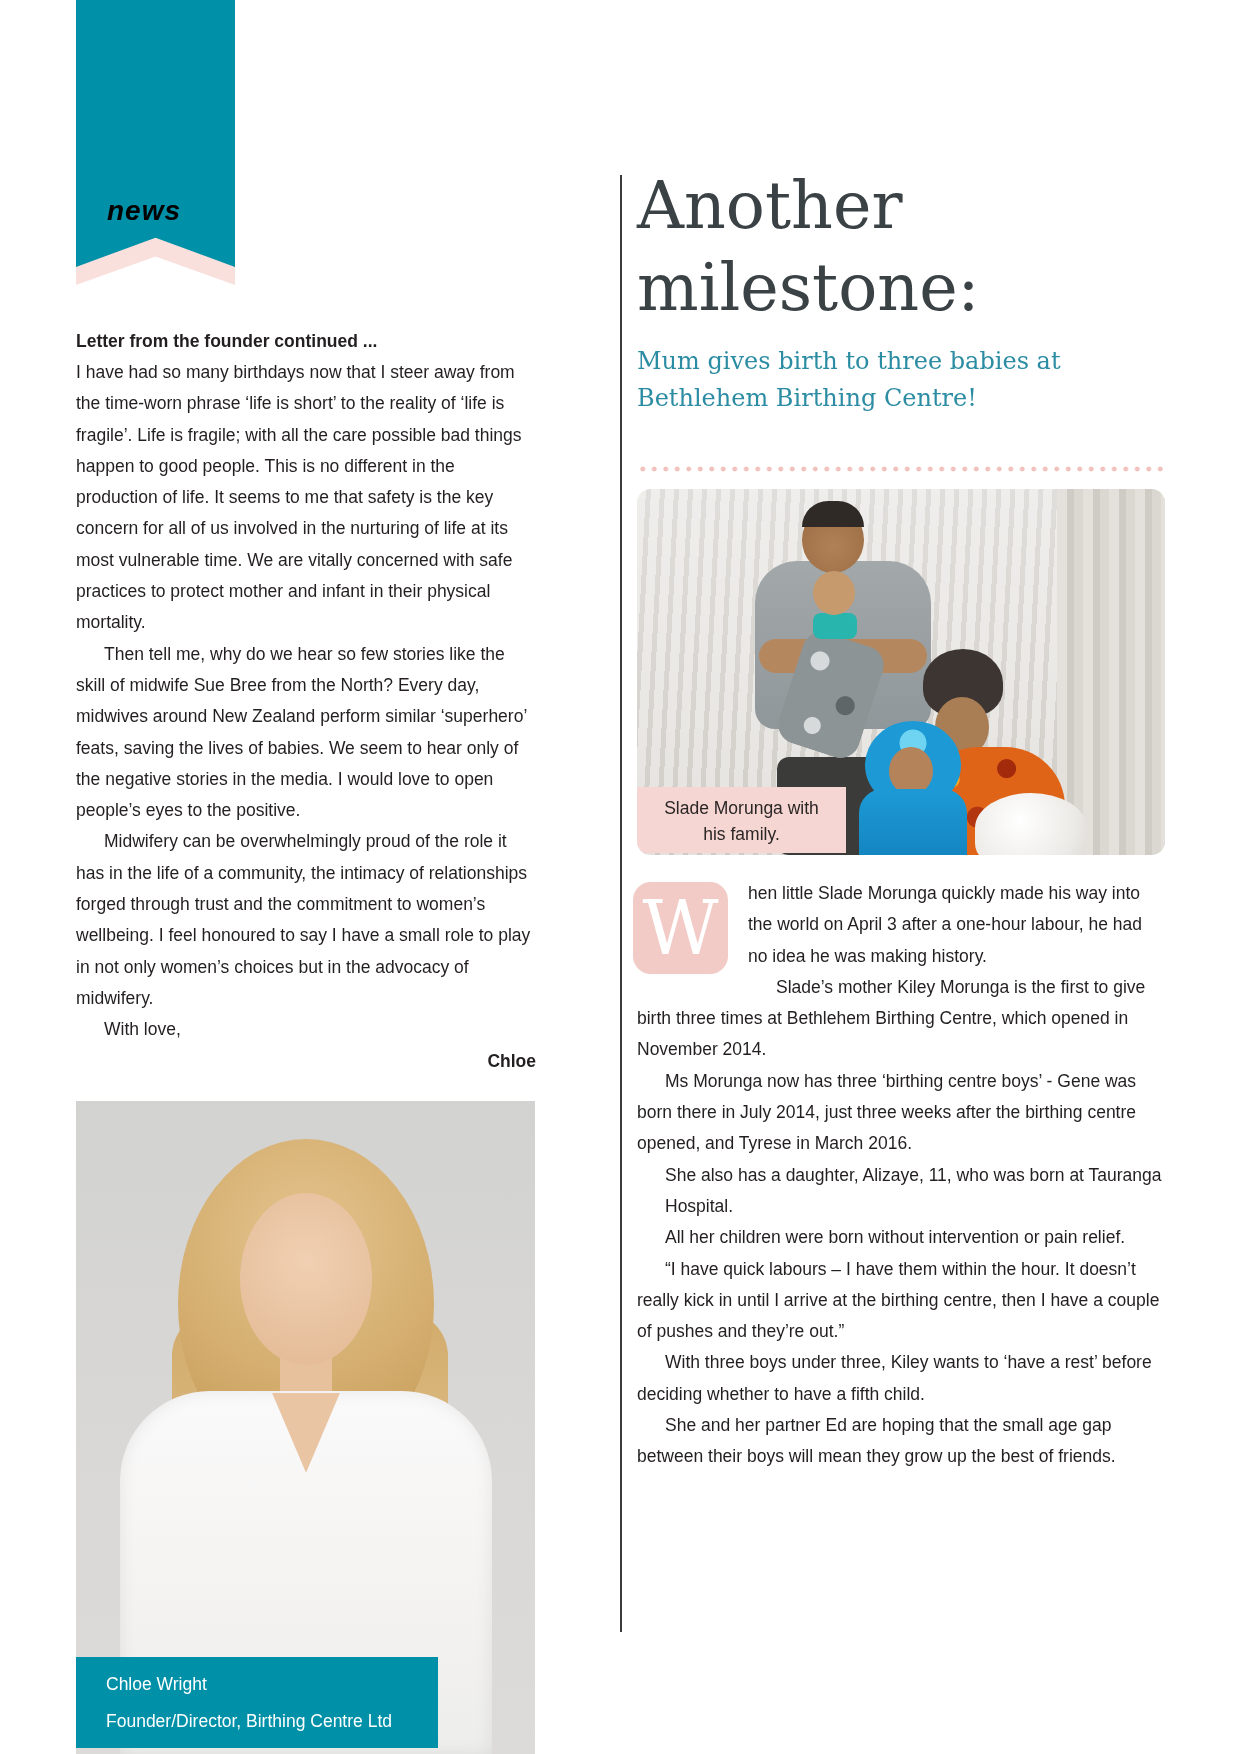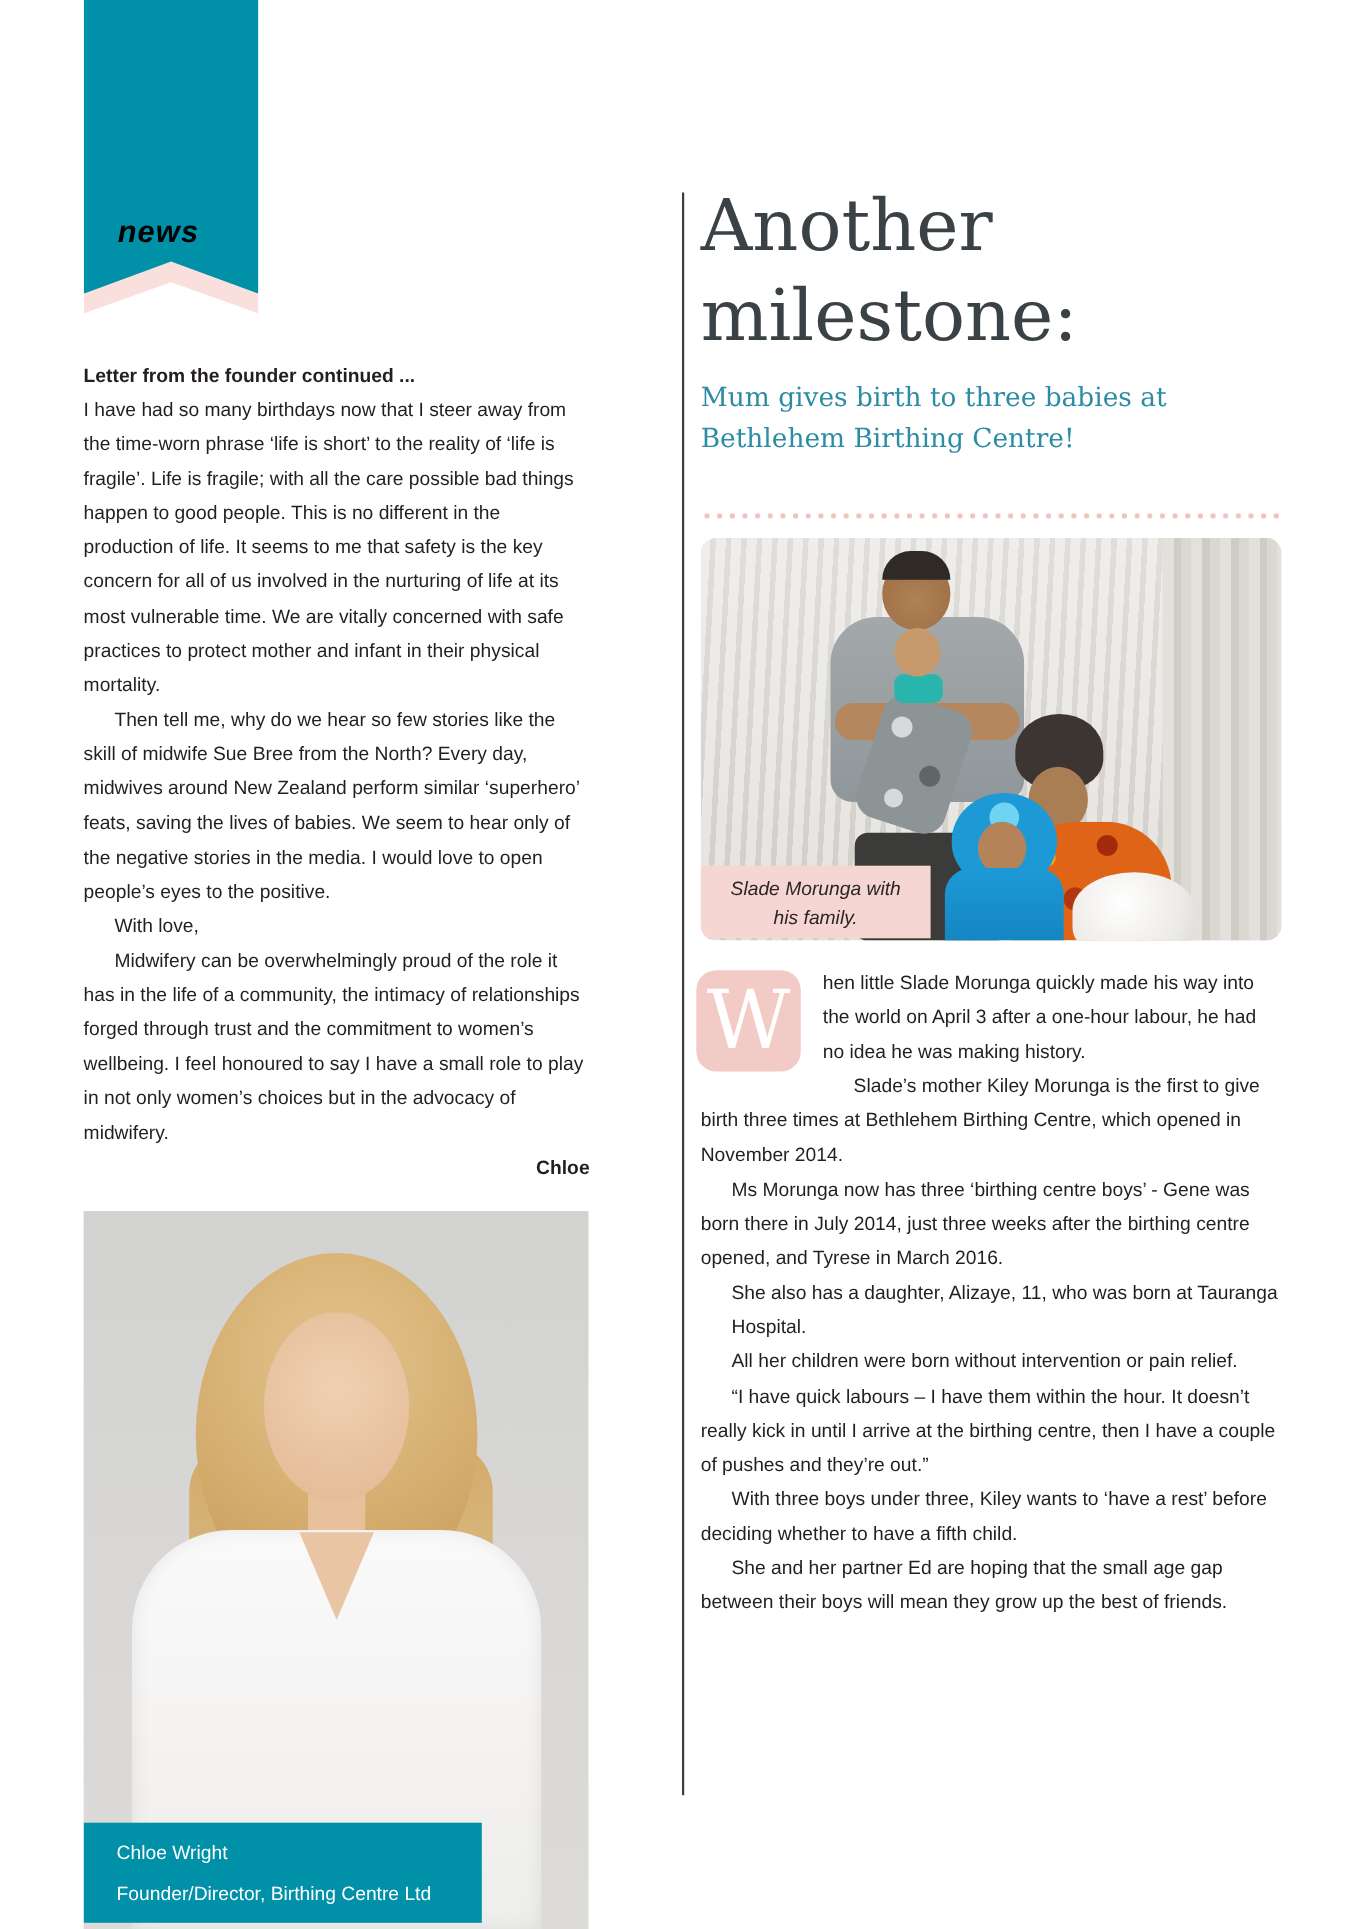--- a/index.html
+++ b/index.html
@@ -99,21 +99,21 @@
   .fp-child-hood{position:absolute;left:228px;top:232px;width:96px;height:88px;border-radius:50%;
        background:radial-gradient(circle at 50% 25%,#6fd4f2 0 16%,rgba(0,0,0,0) 17%),#1d9ad6;}
   .fp-child-face{position:absolute;left:252px;top:258px;width:44px;height:48px;border-radius:50%;
        background:#b5835a;}
   .fp-child-body{position:absolute;left:222px;top:300px;width:108px;height:66px;border-radius:24px 24px 0 0;
        background:linear-gradient(180deg,#1d9ad6,#1486c2);}
   .fp-bundle{position:absolute;left:338px;top:304px;width:112px;height:70px;border-radius:50% 50% 20px 20px;
        background:radial-gradient(circle at 40% 40%,#ffffff 0%,#eceae6 70%,#dcdad5 100%);}
   .family-caption{position:absolute;left:0;bottom:2px;width:209px;height:66px;background:#f5d6d2;
        color:#2b2626;font-size:17.5px;line-height:26px;text-align:center;
-       padding:8px 24px 0 24px;box-sizing:border-box;font-style:italic;}
+       padding:8px 24px 0 24px;box-sizing:border-box;}
 
   .article-body{margin-top:23px;}
   .article-body p{margin:0;font-size:17.5px;line-height:31.3px;}
   .article-body p.ind{text-indent:28px;}
   .article-body p.blockind{padding-left:28px;}
   .dropcap{float:left;width:95px;height:92px;margin:4px 20px 4px -4px;border-radius:18px;
        background:#f2cbc7;color:#ffffff;font-family:"DejaVu Serif",serif;
        font-size:74px;line-height:92px;text-align:center;}
 </style>
 </head>
@@ -126,22 +126,22 @@
     <div class="ribbon-teal"></div>
     <span class="ribbon-label">news</span>
   </div>
 
   <div class="divider"></div>
 
   <div class="left-col bodytext">
     <h2>Letter from the founder continued ...</h2>
     <p>I have had so many birthdays now that I steer away from the time-worn phrase ‘life is short’ to the reality of ‘life is fragile’. Life is fragile; with all the care possible bad things happen to good people. This is no different in the production of life.  It seems to me that safety is the key concern for all of us involved in the nurturing of life at its most vulnerable time. We are vitally concerned with safe practices to protect mother and infant in their physical mortality.</p>
     <p class="ind">Then tell me, why do we hear so few stories like the skill of midwife Sue Bree from the North? Every day, midwives around New Zealand perform similar ‘superhero’ feats, saving the lives of babies. We seem to hear only of the negative stories in the media. I would love to open people’s eyes to the positive.</p>
+    <p class="ind">Midwifery can be overwhelmingly proud of the role it has in the life of a community, the intimacy of relationships forged through trust and the commitment to women’s wellbeing. I feel honoured to say I have a small role to play in not only women’s choices but in the advocacy of midwifery.</p>
     <p class="ind">With love,</p>
-    <p class="ind">Midwifery can be overwhelmingly proud of the role it has in the life of a community, the intimacy of relationships forged through trust and the commitment to women’s wellbeing. I feel honoured to say I have a small role to play in not only women’s choices but in the advocacy of midwifery.</p>
     <p class="ind sig">Chloe</p>
 
     <div class="chloe-photo">
       <div class="ch-hair-l"></div>
       <div class="ch-hair-r"></div>
       <div class="ch-hair"></div>
       <div class="ch-neck"></div>
       <div class="ch-face"></div>
       <div class="ch-shirt"></div>
       <div class="ch-collar"></div>

